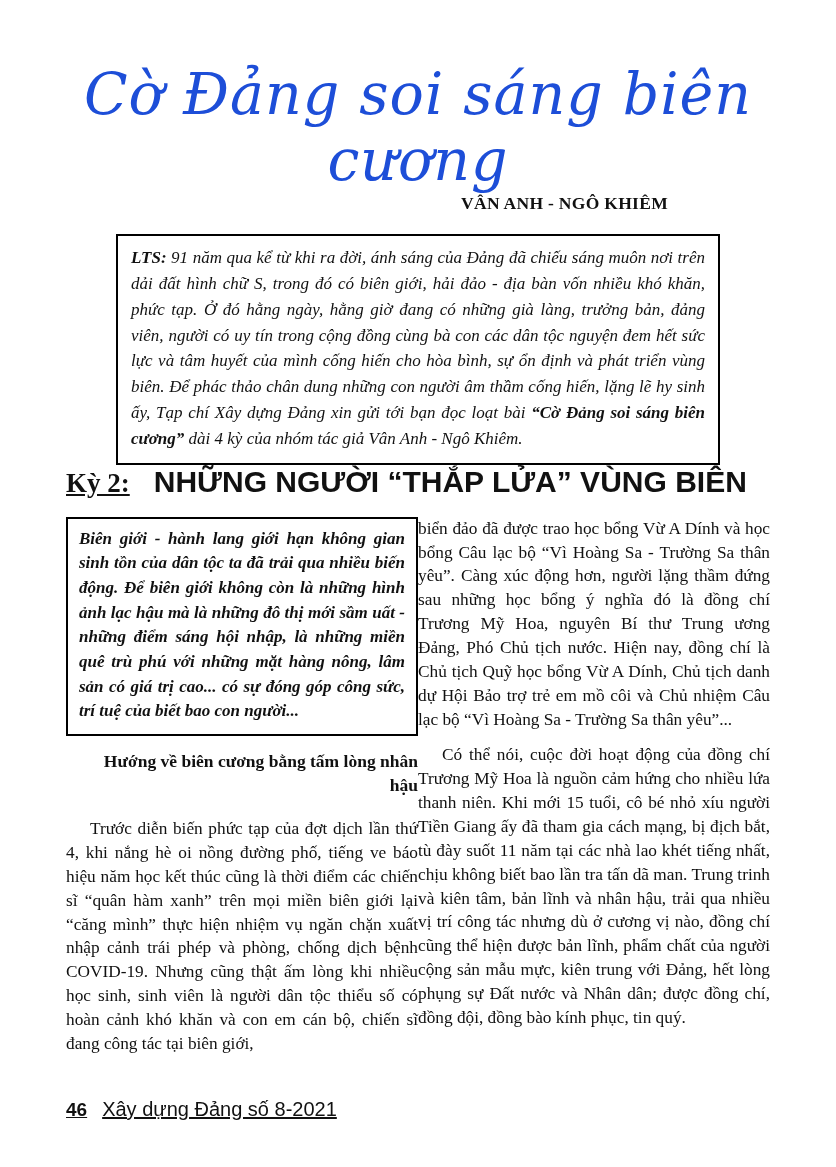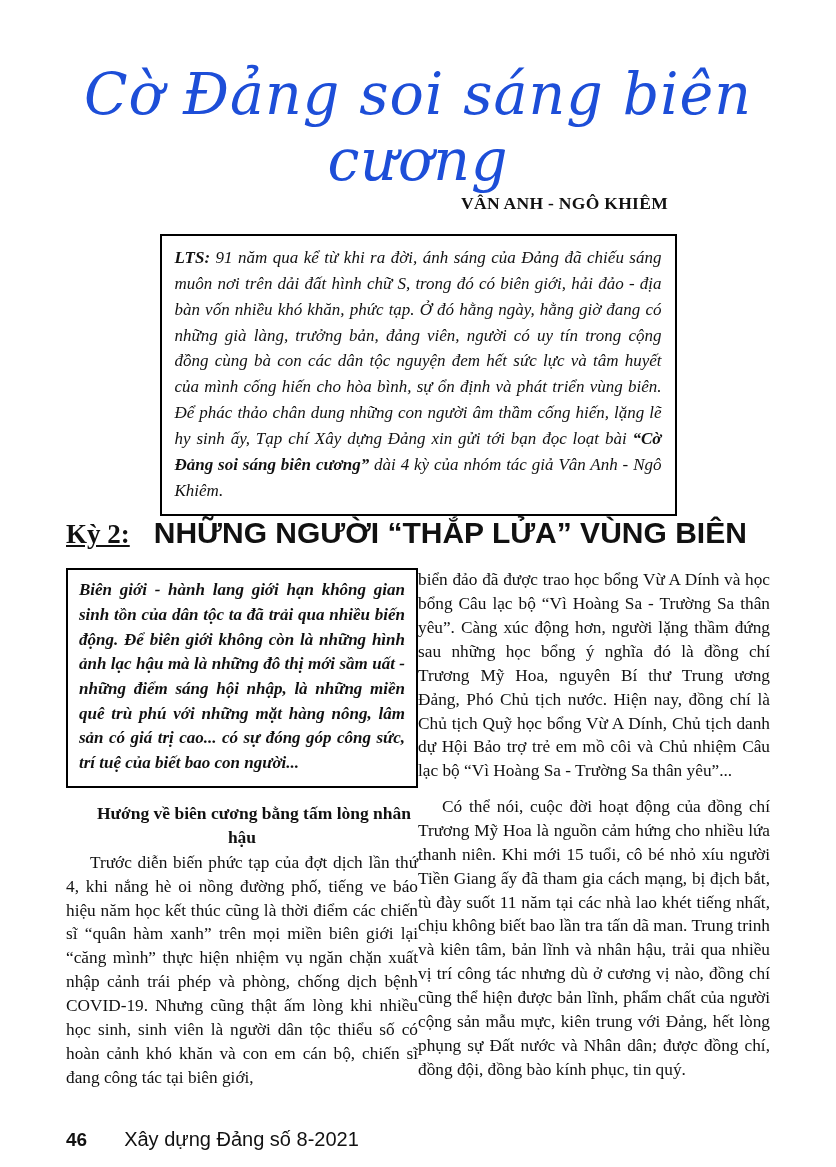--- a/index.html
+++ b/index.html
@@ -50,21 +50,21 @@
     margin-top: 0;
     text-align: right;
     padding-right: 102px;
     font-size: 17.5px;
     font-weight: bold;
     letter-spacing: 0.3px;
   }
 
   
   .lts-box {
-    width: 517px;
+    width: 604px;
     margin: 20px auto 0 auto;
     border: 2px solid #000;
     padding: 9px 13px 11px 13px;
     font-style: italic;
     font-size: 17px;
     line-height: 1.52;
     text-align: justify;
   }
   .lts-label { font-weight: bold; font-style: italic; }
   .lts-series { font-weight: bold; font-style: italic; }
@@ -106,41 +106,42 @@
     line-height: 1.45;
     text-align: justify;
     margin-bottom: 13px;
   }
 
   .subheading {
     font-size: 17.5px;
     font-weight: bold;
     line-height: 1.38;
     text-indent: 24px;
-    margin-bottom: 2px;
-    text-align: center;
+    margin-bottom: 20px;
+    text-align: right;
   }
 
   .body-par {
     font-size: 17.3px;
     line-height: 1.38;
     text-align: justify;
   }
   .body-par.indent { text-indent: 24px; }
   .body-par + .body-par { margin-top: 12px; }
 
   
   .page-footer {
     position: absolute;
     left: 66px;
-    bottom: 16px;
+    bottom: 46px;
     display: flex;
     align-items: baseline;
-    gap: 25px;
+    gap: 3px;
     font-family: "Liberation Sans", sans-serif;
+    text-decoration: underline;
   }
   .page-number { font-size: 19px; font-weight: bold; }
   .journal-line { font-size: 20px; margin-left: 12px; }
 </style>
 </head>
 <body>
 
 <div class="page">
 
 

